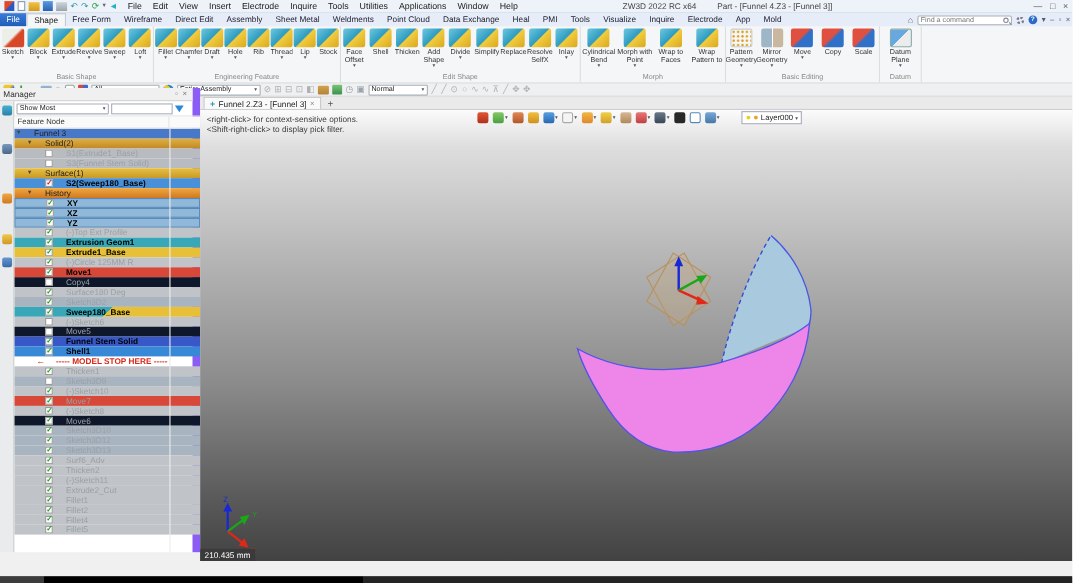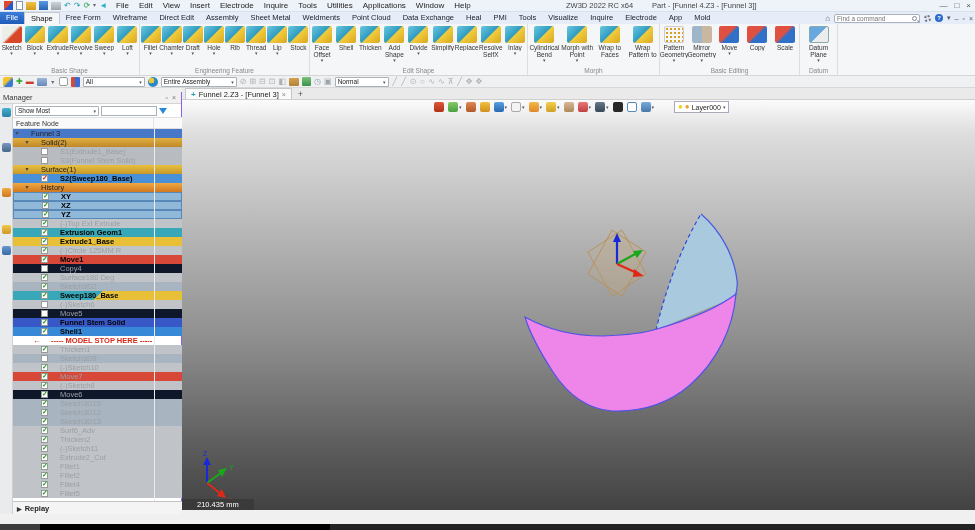--- a/index.html
+++ b/index.html
@@ -54,21 +54,21 @@
   
   .tb2{position:absolute;left:0;top:76px;width:975px;height:12px;background:#eef0f1;border-bottom:1px solid #d8d8d8;
        display:flex;align-items:center;gap:3px;padding:0 3px}
   .t2i{display:inline-block;font-size:8px;line-height:10px;text-align:center;min-width:6px}
   .combo{display:inline-flex;align-items:center;height:10px;background:#fff;border:1px solid #a8b0b8;font-size:6.5px;
          color:#222;padding:0 2px;gap:2px;border-radius:1px}
   .combo .cc{font-size:5px;color:#556}
   .grp{display:flex;align-items:center;gap:3px}
 
   
-  .manager{position:absolute;left:0;top:92px;width:182px;height:422px;background:#fff;border-right:1px solid #8b5cf6}
+  .manager{position:absolute;left:0;top:80px;width:182px;height:422px;background:#fff;border-right:7px solid #8b5cf6}
   .mtitle{height:12px;background:#f0f0f0;border-bottom:1px solid #d4d4d4;display:flex;align-items:center;
           font-size:7.5px;color:#333;padding:0 3px}
   .mtitle .sp{flex:1}
   .mbtn{font-size:7px;color:#777;padding:0 2px}
   .sidestrip{position:absolute;left:0;top:12px;width:13px;height:410px;background:#e9ebed;border-right:1px solid #d0d0d0;
              display:flex;flex-direction:column;align-items:center}
   .sideicon{width:9px;height:9px;border-radius:2px}
   .mbody{position:absolute;left:13px;top:12px;width:169px;height:410px;display:flex;flex-direction:column}
   .mfilter{height:14px;display:flex;align-items:center;gap:2px;padding:1px 2px;border-bottom:1px solid #e0e0e0}
   .mfilter .combo{width:84px}
@@ -116,21 +116,21 @@
           background:linear-gradient(180deg,#fbfbfb 0%,#dedede 8%,#b2b2b2 35%,#8c8c8c 60%,#5c5c5c 85%,#424242 100%)}
   .canvas svg{position:absolute;left:0;top:0}
   .hint{position:absolute;left:6px;top:4px;font-size:7.5px;line-height:9px;color:#3c3c3c}
   .vtbar{position:absolute;left:252px;top:2px;display:flex;align-items:center;gap:4px}
   .vti{display:inline-flex;align-items:center;gap:1px}
   .vchip{width:10px;height:10px;border-radius:2px;display:inline-block}
   .vcombo{display:inline-flex;align-items:center;gap:2px;height:12px;background:#fff;border:1px solid #aab;
           font-size:7px;padding:0 3px;margin-left:4px}
   .dotY{color:#e8d020;font-size:8px;line-height:8px}
   .dotO{color:#e8a030;font-size:8px;line-height:8px}
-  .scale-label{position:absolute;left:0px;bottom:0px;background:#3a3a3a;color:#fff;font-size:7.5px;padding:1px 15px}
+  .scale-label{position:absolute;left:0px;bottom:0px;background:#3a3a3a;color:#fff;font-size:7.5px;padding:1px 4px}
 
   
   .sbar{position:absolute;left:0;top:510px;width:975px;height:14px;background:#f2f2f2;border-top:1px solid #cfcfcf;
         display:flex;align-items:center;font-size:7.5px;color:#333;padding-left:6px}
   .sbar-icons{position:absolute;left:752px;top:2px;display:flex;gap:5px}
   .schip{width:10px;height:9px;border-radius:1px}
   .sfield{position:absolute;left:800px;top:2px;width:170px;height:10px;background:#fff;border:1px solid #c0c0c0}
   .bbar{position:absolute;left:0;top:524px;width:975px;height:6px;background:#222;display:flex}
   .bb1{width:40px;background:#3c3c3c}.bb2{width:290px;background:#000}.bb3{flex:1;background:#232323}
 </style>
@@ -553,21 +553,21 @@
           <div class="trow ind2 ck-green ic-plane bold">
             <span class="tw"></span>
             <span class="cbox"></span>
             <span class="tico"></span>
             <span class="tlabel">YZ</span>
           </div>
           <div class="trow ind2 ck-green ic-sketch gray">
             <span class="tw"></span>
             <span class="cbox"></span>
             <span class="tico"></span>
-            <span class="tlabel">(-)Top Ext Extrude</span>
+            <span class="tlabel">(-)Top Ext Profile</span>
           </div>
           <div class="trow ind2 ck-green ic-geom bold">
             <span class="tw"></span>
             <span class="cbox"></span>
             <span class="tico"></span>
             <span class="tlabel">Extrusion Geom1</span>
           </div>
           <div class="trow ind2 ck-green ic-cube bold">
             <span class="tw"></span>
             <span class="cbox"></span>
@@ -736,24 +736,20 @@
             <span class="tico"></span>
             <span class="tlabel">Fillet4</span>
           </div>
           <div class="trow ind2 ck-green ic-fillet gray">
             <span class="tw"></span>
             <span class="cbox"></span>
             <span class="tico"></span>
             <span class="tlabel">Fillet5</span>
           </div>
         </div>
-      <div class="replay">
-        <span class="tri">▶</span>
-        <span>Replay</span>
-      </div>
     </div>
   </div>
 
   <div class="viewwrap">
     <div class="vtabs">
       <span class="vtab">
         <span class="plus">+</span>
         <span>Funnel 2.Z3 - [Funnel 3]</span>
         <span class="x">×</span>
       </span>
@@ -789,20 +785,24 @@
           <polygon points="207,457 203,465 211,465" fill="var(--c-axis-z-blue,#1828d8)"></polygon>
           <line x1="207" y1="483" x2="222" y2="472" stroke="var(--c-axis-y-green,#18a818)" stroke-width="2"></line>
           <polygon points="227,468 218,470 222,477" fill="var(--c-axis-y-green,#18a818)"></polygon>
           <line x1="207" y1="483" x2="221" y2="494" stroke="var(--c-axis-x-red,#e02818)" stroke-width="2"></line>
           <polygon points="226,498 217,496 222,489" fill="var(--c-axis-x-red,#e02818)"></polygon>
           <text x="203" y="456" font-size="7" fill="var(--c-axis-z-blue,#1828d8)">Z</text>
           <text x="229" y="470" font-size="7" fill="var(--c-axis-y-green,#18a818)">Y</text>
           <text x="228" y="503" font-size="7" fill="var(--c-axis-x-red,#e02818)">X</text>
         </g>
       </svg>
+      <div class="hint">
+        <div>&lt;right-click&gt; for context-sensitive options.</div>
+        <div>&lt;Shift-right-click&gt; to display pick filter.</div>
+      </div>
       <div class="vtbar">
 
       <span class="vti">
             <span class="vchip" style="background:linear-gradient(#e05838,#b03018)"></span>
 
           </span>
           <span class="vti dd">
             <span class="vchip" style="background:linear-gradient(#88c868,#48a040)"></span>
             <span class="caret">▾</span>
           </span>

